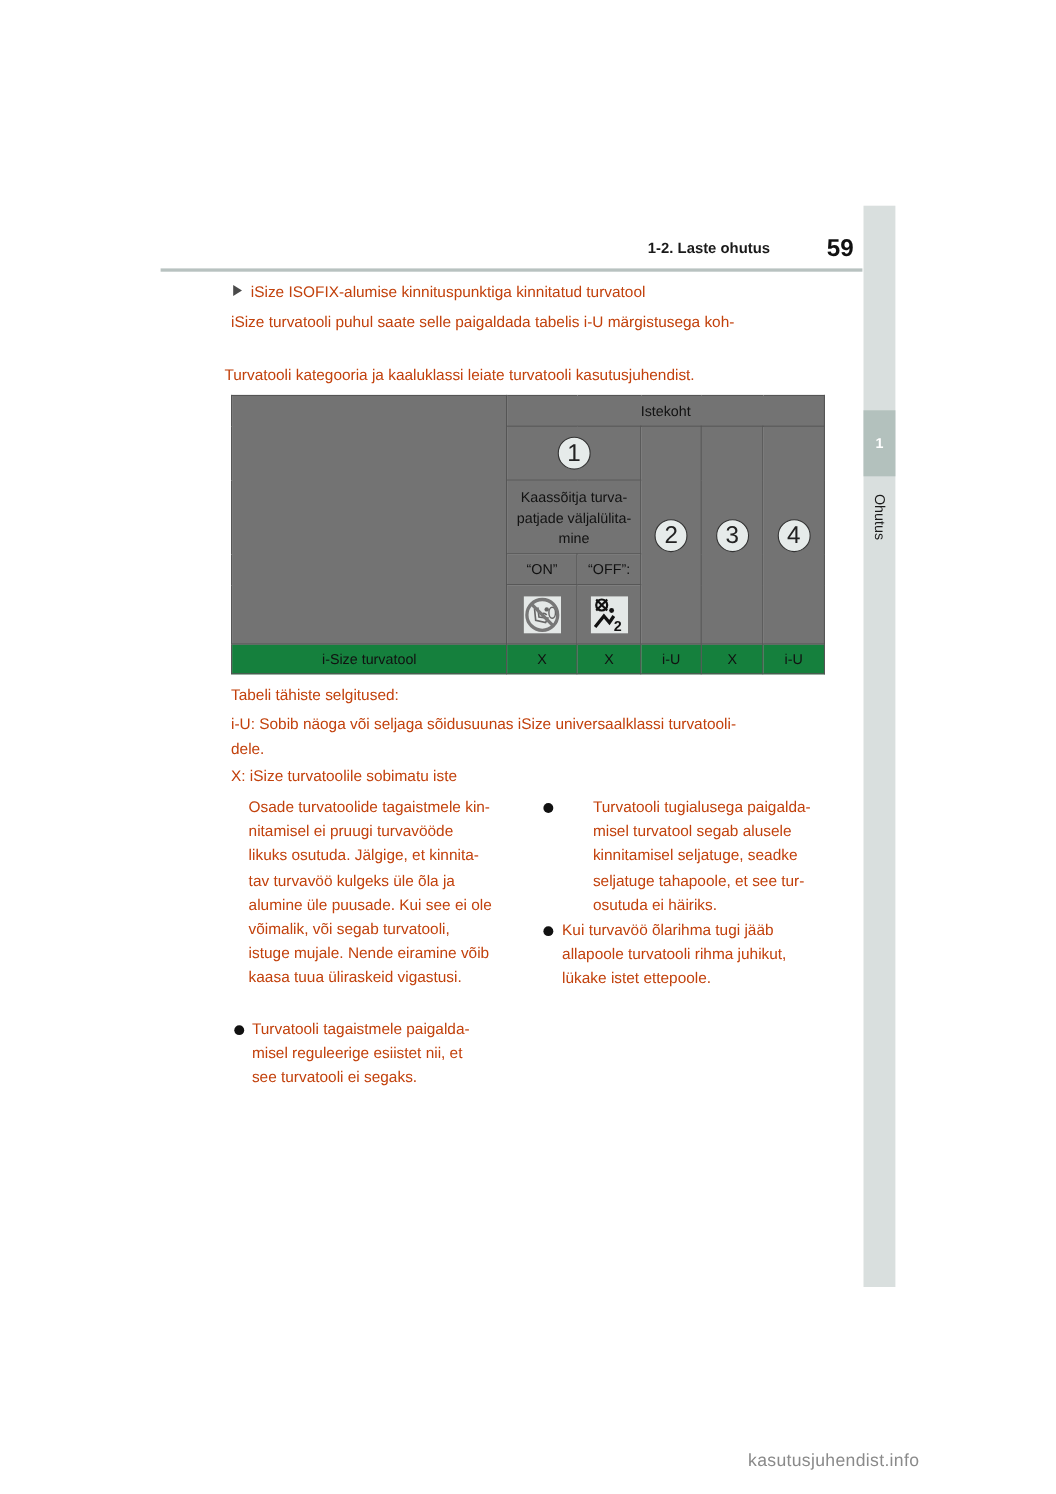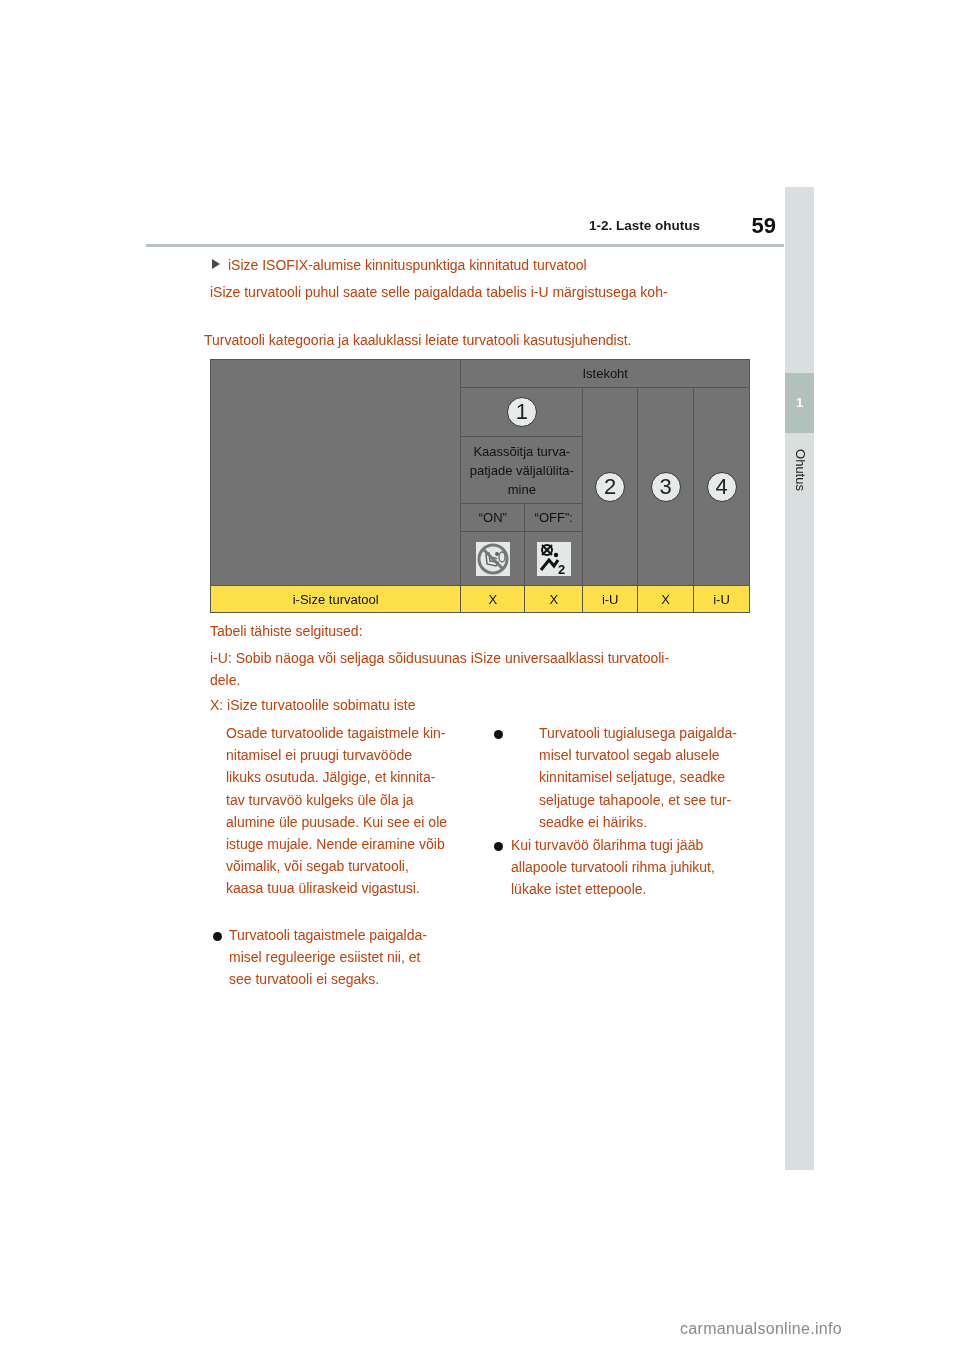--- a/index.html
+++ b/index.html
@@ -23,21 +23,21 @@
   .side-label span { position: absolute; left: 50%; top: 50%; transform: translate(-50%, -50%) rotate(90deg); white-space: nowrap; font-size: 13px; color: #1a1a1a; }
 
   
   .p { font-size: 14px; line-height: 22px; color: #c2410c; }
   .arrow { display: inline-block; width: 0; height: 0; border-top: 5px solid transparent; border-bottom: 5px solid transparent; border-left: 8px solid #4a4a4a; margin-right: 8px; vertical-align: 1px; }
 
   
   table.seat { position: absolute; left: 210px; top: 359px; width: 540px; border-collapse: collapse; font-size: 13px; color: #111; }
   table.seat td { border: 1px solid #555; text-align: center; padding: 0; }
   table.seat td.shade { background: #737373; }
-  table.seat td.white { background: #fde047; text-align: center; }
+  table.seat td.white { background: #15803d; text-align: center; }
   .circ { display: inline-block; width: 28px; height: 28px; border: 1.3px solid #333; border-radius: 50%; line-height: 28px; font-size: 22px; color: #222; text-align: center; background: #e6ebea; }
 
   .bullet { position: absolute; width: 9px; height: 9px; border-radius: 50%; background: #111; }
 
   .watermark { left: 680px; top: 1320px; font-size: 16px; color: #8a8a8a; letter-spacing: 0.3px; }
 </style>
 </head>
 <body>
 
 <div class="abs hdr-section">1-2. Laste ohutus</div>
@@ -130,41 +130,41 @@
   <div>dele.</div>
 </div>
 <div class="abs p" style="left:210px; top:694px;">X: iSize turvatoolile sobimatu iste</div>
 
 <div class="abs p" style="left:226px; top:722px; line-height:22.2px;">
   <div>Osade turvatoolide tagaistmele kin-</div>
   <div>nitamisel ei pruugi turvavööde</div>
   <div>likuks osutuda. Jälgige, et kinnita-</div>
   <div>tav turvavöö kulgeks üle õla ja</div>
   <div>alumine üle puusade. Kui see ei ole</div>
+  <div>võimalik, või segab turvatooli,</div>
   <div>istuge mujale. Nende eiramine võib</div>
-  <div>võimalik, või segab turvatooli,</div>
   <div>kaasa tuua üliraskeid vigastusi.</div>
 </div>
 
 <span class="bullet" style="left:213px; top:932px;"></span>
 <div class="abs p" style="left:229px; top:924px; line-height:22.2px;">
   <div>Turvatooli tagaistmele paigalda-</div>
   <div>misel reguleerige esiistet nii, et</div>
   <div>see turvatooli ei segaks.</div>
 </div>
 
 <span class="bullet" style="left:494px; top:730px;"></span>
 <div class="abs p" style="left:511px; top:722px; line-height:22.2px;margin-left:28px;">
   <div>Turvatooli tugialusega paigalda-</div>
   <div>misel turvatool segab alusele</div>
   <div>kinnitamisel seljatuge, seadke</div>
   <div>seljatuge tahapoole, et see tur-</div>
-  <div>seadke ei häiriks.</div>
+  <div>osutuda ei häiriks.</div>
 </div>
 
 <span class="bullet" style="left:494px; top:842px;"></span>
 <div class="abs p" style="left:511px; top:834px; line-height:22.2px;">
   <div>Kui turvavöö õlarihma tugi jääb</div>
   <div>allapoole turvatooli rihma juhikut,</div>
   <div>lükake istet ettepoole.</div>
 </div>
 
-<div class="abs watermark">carmanualsonline.info</div>
+<div class="abs watermark">kasutusjuhendist.info</div>
 
 </body></html>

